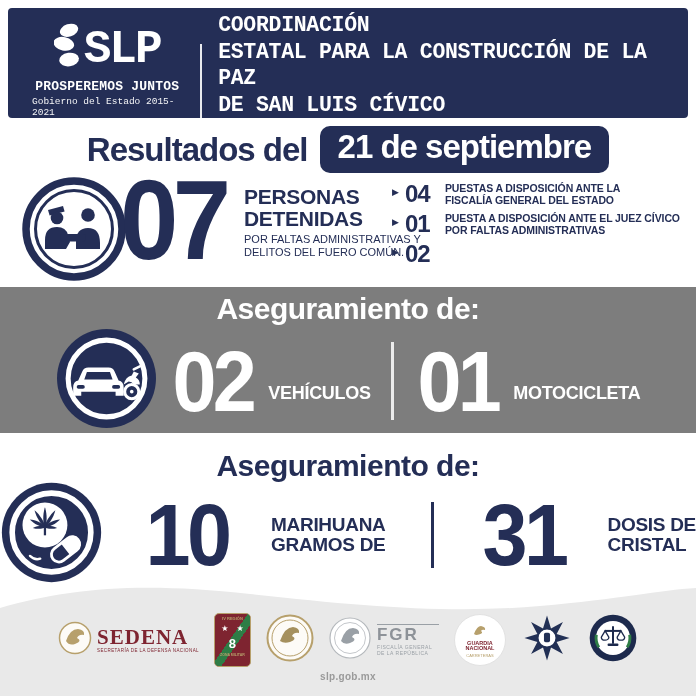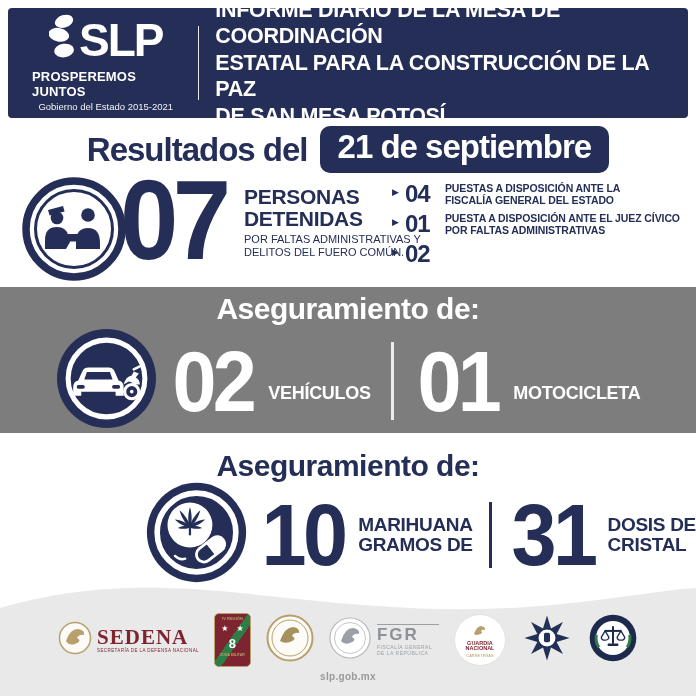--- a/index.html
+++ b/index.html
@@ -1,20 +1,20 @@
 <!DOCTYPE html>
 <html style="--navy: #242e56; --gray_band: #7d7d7d; --footer_gray: #e9e9e9; --maroon: #7e2430; --gold: #b7a06c;"><head>
 <meta charset="utf-8">
 <style>
   html,body{margin:0;padding:0;background:#fff;}
   #page{position:relative;width:696px;height:696px;overflow:hidden;background:#fff;
         font-family:"Liberation Sans", sans-serif;}
   
   .header{position:absolute;left:8px;top:8px;width:680px;height:110px;
-          background:var(--navy,#242e56);border-radius:4px;display:flex;align-items:center;}
+          background:var(--navy,#242e56);border-radius:4px;display:flex;align-items:flex-end;font-family:Liberation Mono, monospace;}
   .logo-area{margin-left:24px;display:flex;flex-direction:column;align-items:center;color:#fff;}
   .brand-row{display:flex;align-items:center;gap:2px;}
   .slp-word{font-size:46px;font-weight:bold;letter-spacing:-2px;line-height:1;}
   .slogan{font-size:13px;font-weight:bold;margin-top:3px;letter-spacing:0.2px;}
   .gov-sub{font-size:9.5px;margin-top:2px;opacity:.95;}
   .hdr-divider{width:2px;height:74px;background:rgba(255,255,255,.9);margin:0 16px 0 18px;}
   .hdr-title{color:#fff;font-weight:bold;font-size:21.5px;line-height:26.5px;letter-spacing:-0.3px;}
   
   .results-row{position:absolute;top:126px;left:0;width:100%;display:flex;justify-content:center;
                align-items:center;gap:12px;}
@@ -39,21 +39,21 @@
   .gray-band{position:absolute;left:0;top:287px;width:696px;height:146px;background:var(--gray_band,#7d7d7d);}
   .band-title{color:#fff;font-size:30px;font-weight:bold;text-align:center;margin-top:5px;letter-spacing:-0.5px;}
   .band-row{display:flex;justify-content:center;align-items:center;margin-top:2px;gap:12px;}
   .band-count{color:#fff;font-size:86px;font-weight:bold;line-height:1;letter-spacing:-4px;
               transform:scaleX(.92);}
   .band-label{color:#fff;font-size:18px;font-weight:bold;margin-top:26px;letter-spacing:-0.3px;}
   .band-divider{width:3px;height:78px;background:rgba(255,255,255,.85);margin:0 8px;}
   
   .drugs-title{position:absolute;top:449px;left:0;width:100%;text-align:center;
                color:var(--navy,#242e56);font-size:30px;font-weight:bold;letter-spacing:-0.5px;}
-  .drugs-row{position:absolute;top:481px;left:0;width:100%;display:flex;justify-content:flex-end;
+  .drugs-row{position:absolute;top:481px;left:0;width:100%;display:flex;justify-content:space-between;
              align-items:center;gap:10px;}
   .drug-count{color:var(--navy,#242e56);font-size:88px;font-weight:bold;line-height:1;
               letter-spacing:-4px;transform:scaleX(.92);}
   .drug-label{color:var(--navy,#242e56);font-size:19px;font-weight:bold;line-height:20px;letter-spacing:-0.3px;}
   .drug-divider{width:3px;height:66px;background:var(--navy,#242e56);margin:0 6px;}
   
   .wave{position:absolute;left:0;top:578px;width:696px;height:118px;}
   .logos-row{position:absolute;top:612px;left:0;width:100%;display:flex;justify-content:center;
              align-items:center;gap:15px;}
   .sedena{display:flex;align-items:center;gap:5px;}
@@ -98,21 +98,21 @@
         </span>
         <span class="slp-word">SLP</span>
       </div>
       <div class="slogan">PROSPEREMOS JUNTOS</div>
       <div class="gov-sub">Gobierno del Estado 2015-2021</div>
     </div>
     <div class="hdr-divider"></div>
     <div class="hdr-title">
       <div>INFORME DIARIO DE LA MESA DE COORDINACIÓN</div>
       <div>ESTATAL PARA LA CONSTRUCCIÓN DE LA PAZ</div>
-      <div>DE SAN MESA POTOSÍ</div>
+      <div>DE SAN LUIS CÍVICO</div>
     </div>
   </div>
 
   <div class="results-row">
     <span class="results-label">Resultados del</span>
     <span class="date-pill">21 de septiembre</span>
   </div>
 
   <div class="det-icon">
     <svg width="104" height="104" viewBox="0 0 104 104">

